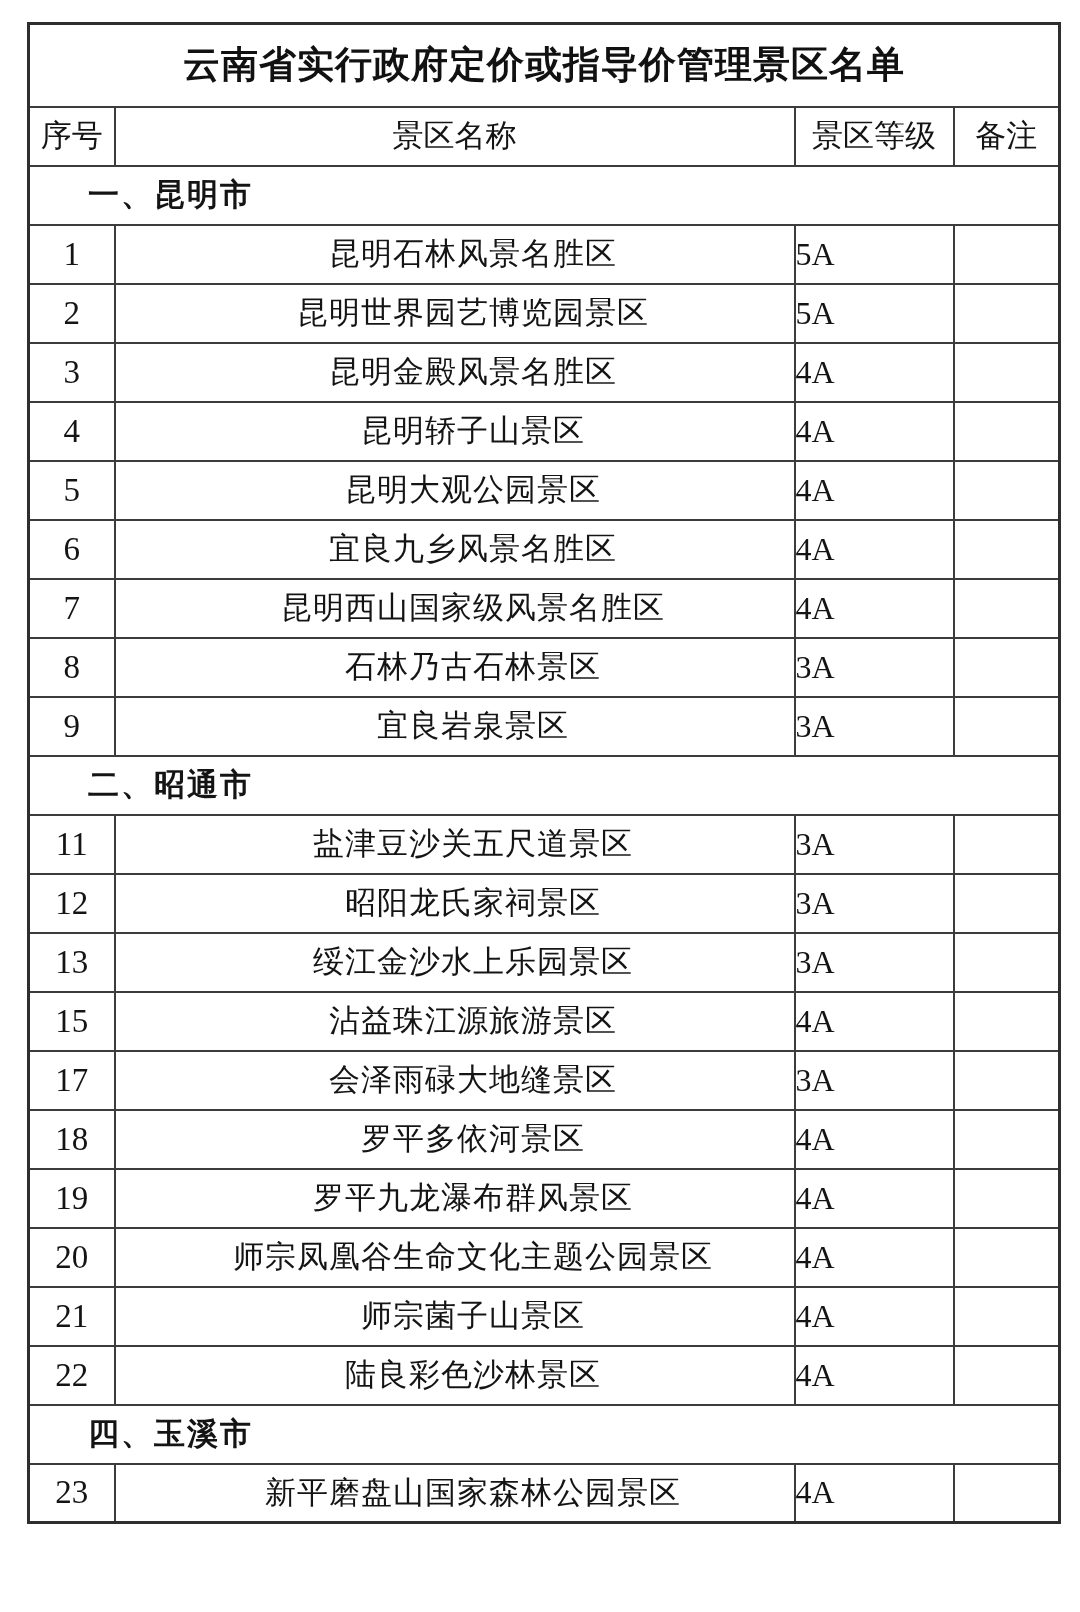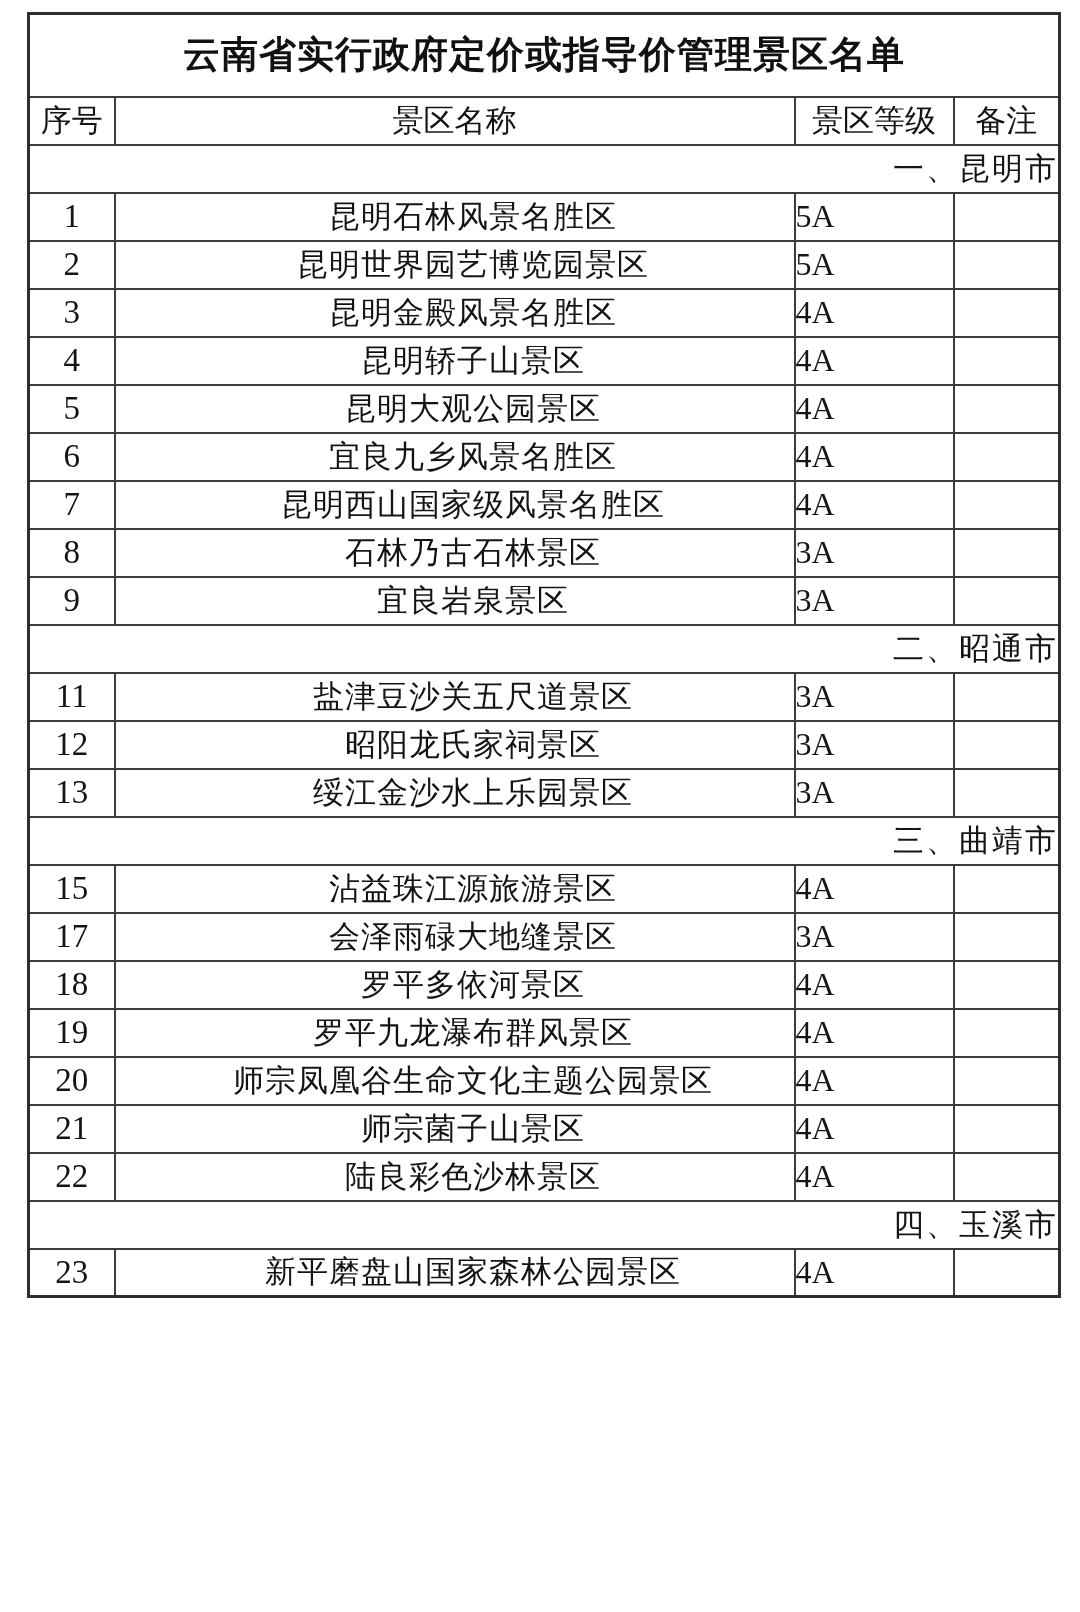--- a/index.html
+++ b/index.html
@@ -14,54 +14,54 @@
   .page {
     width: 1080px;
     height: 1612px;
     position: relative;
     background: #ffffff;
   }
   table.doc-table {
     border-collapse: collapse;
     table-layout: fixed;
     width: 1031px;
-    margin: 12px 0 0 27px;
+    margin: 22px 0 0 27px;
     border: 3px solid #2e2e2e;
     background: #ffffff;
   }
   col.c1 { width: 86px; }
   col.c2 { width: 680px; }
   col.c3 { width: 159px; }
   col.c4 { width: 106px; }
   td {
     border: 2px solid #3c3c3c;
     vertical-align: middle;
     overflow: hidden;
     white-space: nowrap;
     padding: 0;
   }
-  tr { height: 48px; }
+  tr { height: 59px; }
   tr.title-row { height: 83px; }
   .title-cell {
     text-align: center;
     font-family: "Liberation Sans", sans-serif;
     font-weight: 700;
     font-size: 37px;
     letter-spacing: 1px;
     color: #111111;
   }
   .header-cell {
     text-align: center;
     font-size: 31px;
   }
   .section-cell {
-    text-align: right;
-    padding-left: 75px;
-    font-size: 31px;
-    font-weight: 400;
+    text-align: left;
+    padding-left: 58px;
+    font-size: 31px;
+    font-weight: 700;
     letter-spacing: 2px;
   }
   .c-no {
     text-align: center;
     font-size: 33px;
   }
   .c-name {
     text-align: center;
     font-size: 31px;
     letter-spacing: 1px;
@@ -169,23 +169,20 @@
           <td class="c-name">昭阳龙氏家祠景区</td>
           <td class="c-grade">3A</td>
           <td class="c-remark"></td>
         </tr>
         <tr class="data-row">
           <td class="c-no">13</td>
           <td class="c-name">绥江金沙水上乐园景区</td>
           <td class="c-grade">3A</td>
           <td class="c-remark"></td>
         </tr>
-        <tr class="section-row">
-          <td colspan="4" class="section-cell">三、曲靖市</td>
-        </tr>
         <tr class="data-row">
           <td class="c-no">15</td>
           <td class="c-name">沾益珠江源旅游景区</td>
           <td class="c-grade">4A</td>
           <td class="c-remark"></td>
         </tr>
         <tr class="data-row">
           <td class="c-no">17</td>
           <td class="c-name">会泽雨碌大地缝景区</td>
           <td class="c-grade">3A</td>

